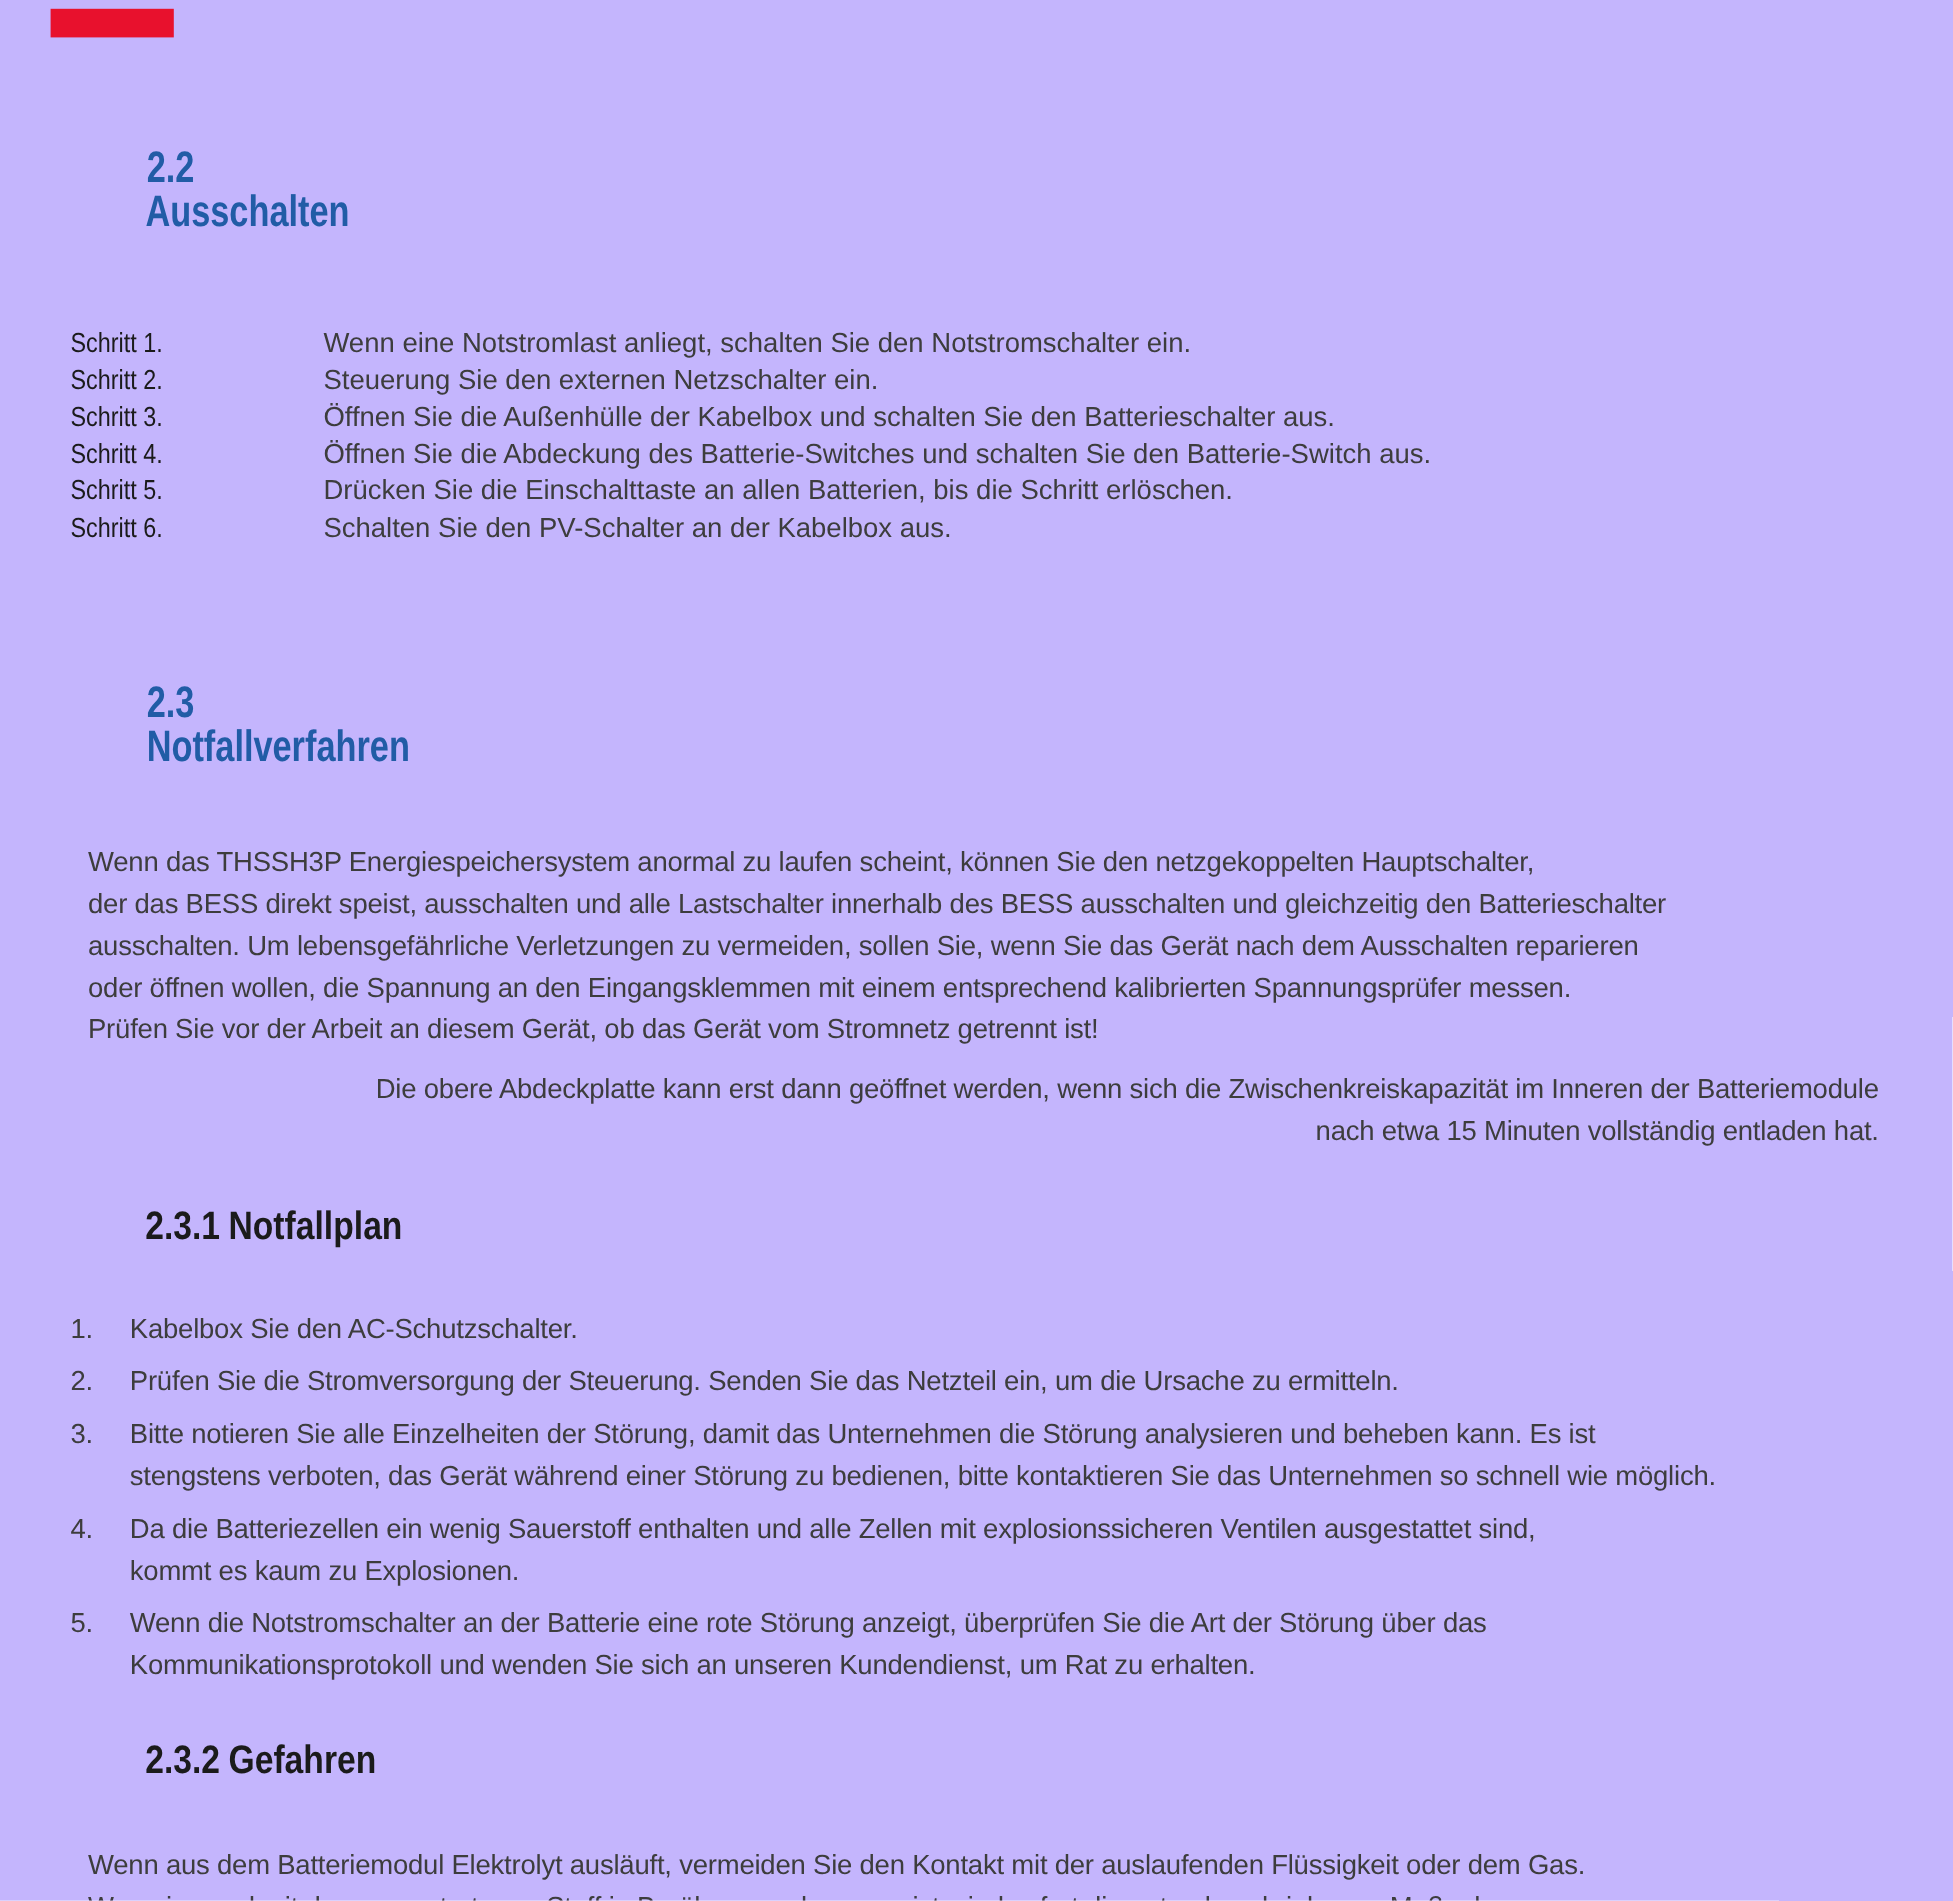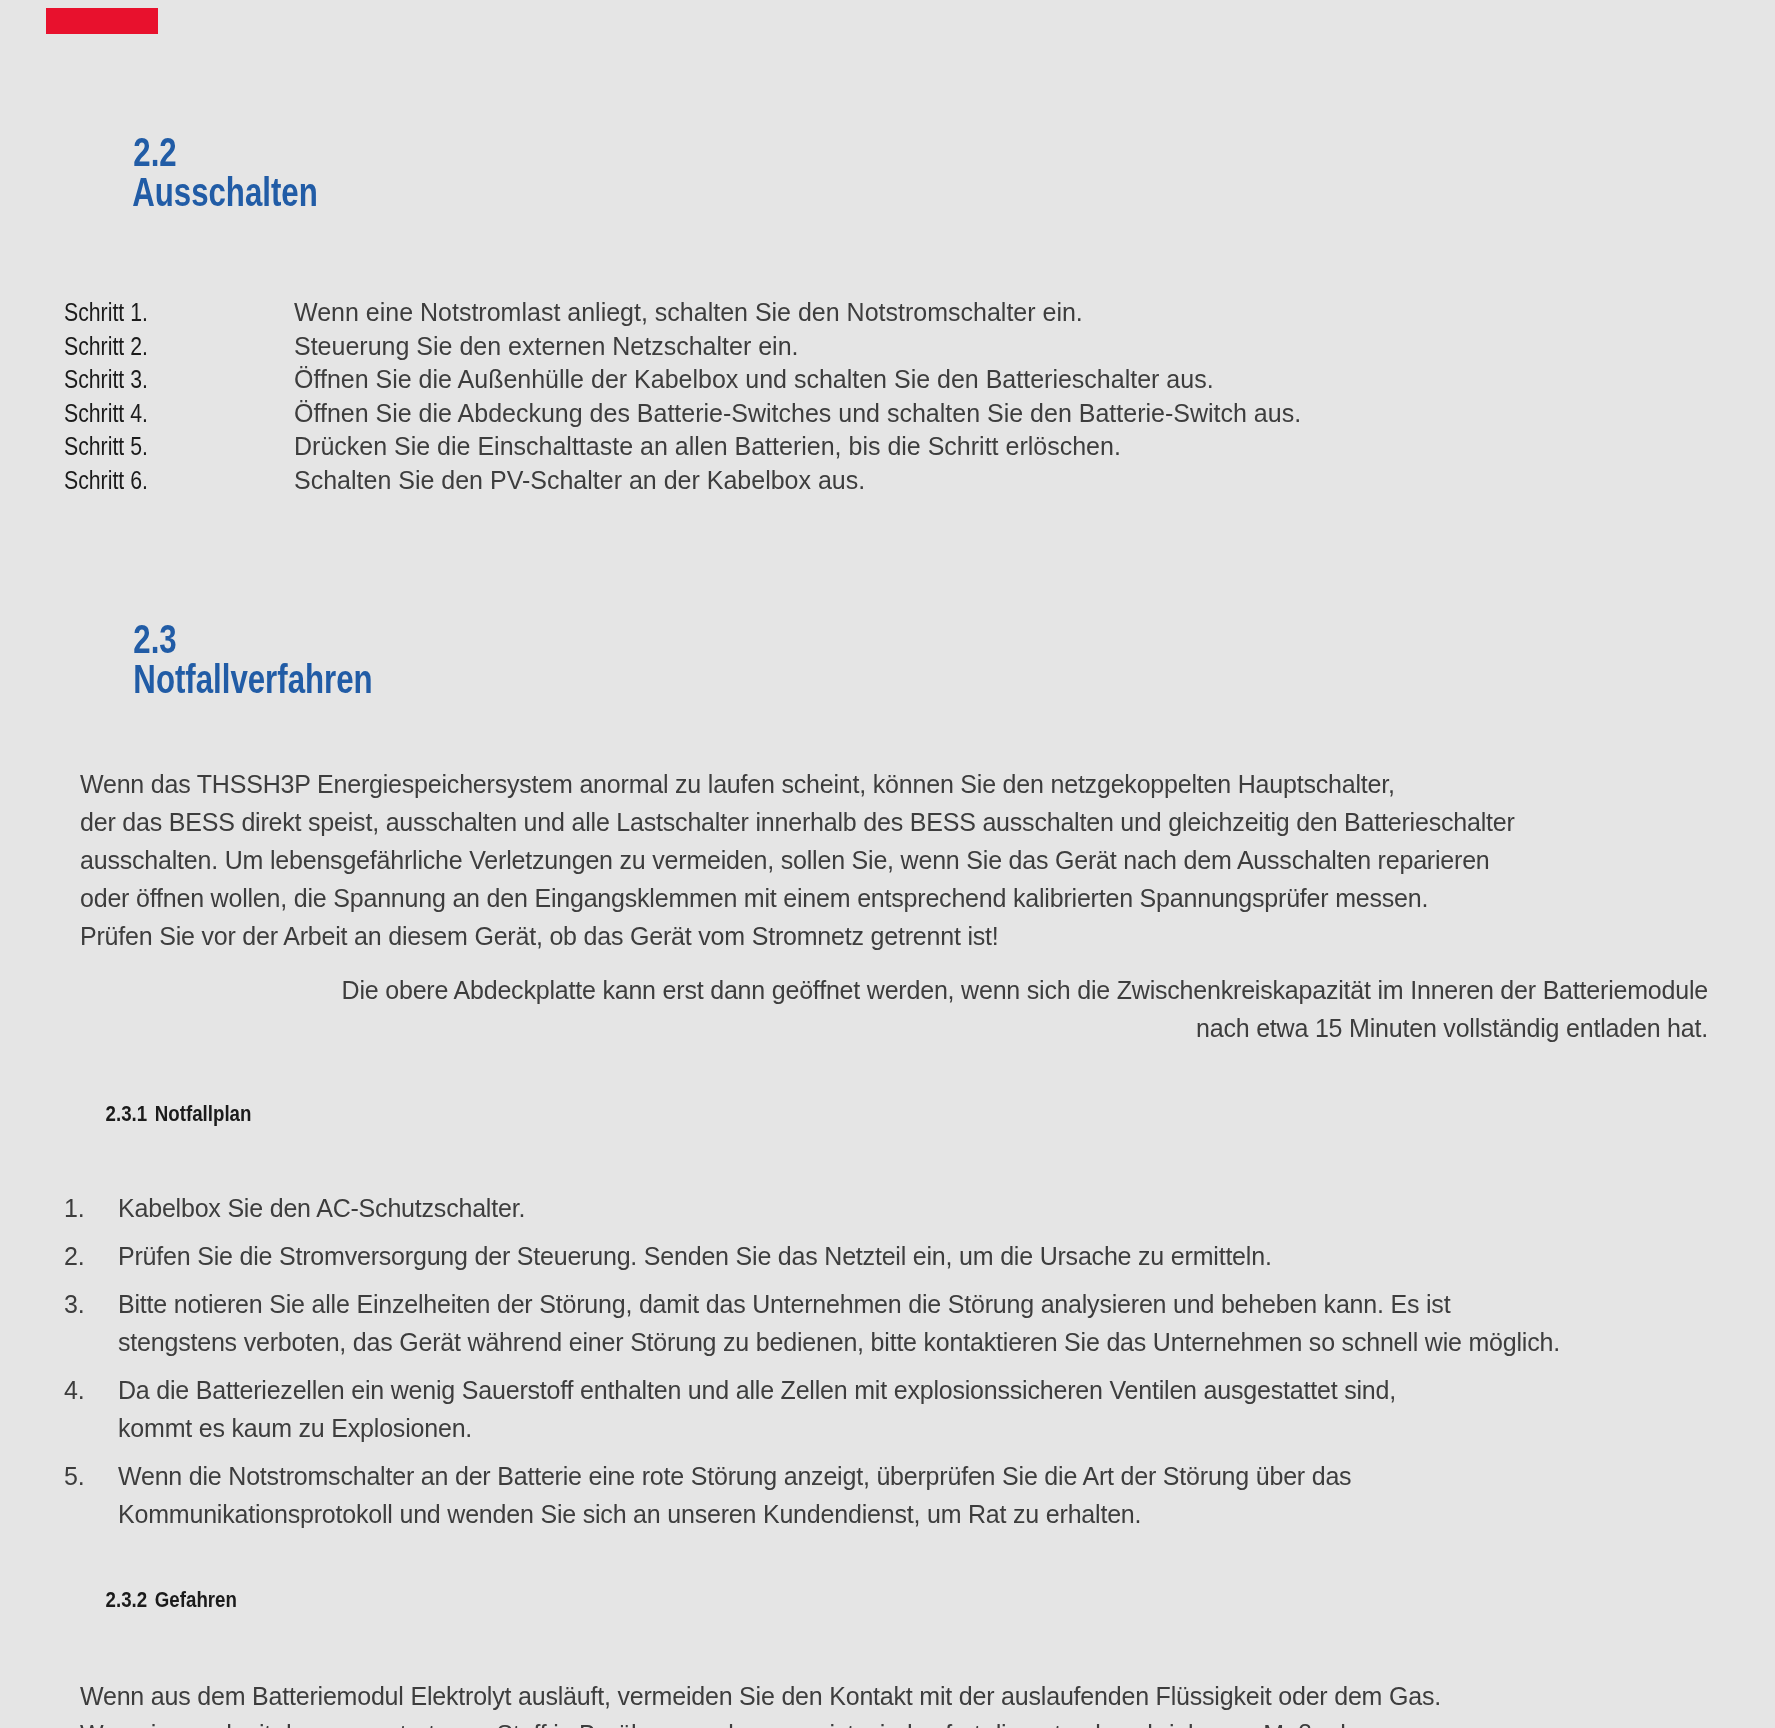--- a/index.html
+++ b/index.html
@@ -1,20 +1,20 @@
 <!DOCTYPE html>
 <html lang="de" style="--heading-blue: #215ca6; --body-text: #3d3d3d; --bold-text: #1b1b1b; --header-mark-red: #e8112d;"><head>
 <meta charset="utf-8">
 <style>
   html, body { margin: 0; padding: 0; background: #ffffff; }
   .page {
     position: relative;
     width: 1775px;
     height: 1728px;
-    background: #e5e5e5;
+    background: #c4b5fd;
     overflow: hidden;
     font-family: "Liberation Sans", sans-serif;
   }
   .header-mark {
     position: absolute;
     left: 46px;
     top: 8px;
     width: 112px;
     height: 26px;
     background: var(--header-mark-red, #e8112d);
@@ -71,21 +71,21 @@
     line-height: 38px;
     color: var(--body-text, #3d3d3d);
     white-space: pre-line;
     letter-spacing: -0.2px;
   }
   .p1 { margin-top: 26px; }
   .p2 { margin-top: 10px; text-align: right; }
 
   h2 {
     margin: 16px 0 0 0;
-    font-size: 22px;
+    font-size: 36px;
     line-height: 34px;
     font-weight: bold;
     color: var(--bold-text, #1b1b1b);
   }
   .h2-inner {
     display: inline-block;
     transform: scaleX(0.85);
     transform-origin: 0 50%;
     white-space: pre;
   }

